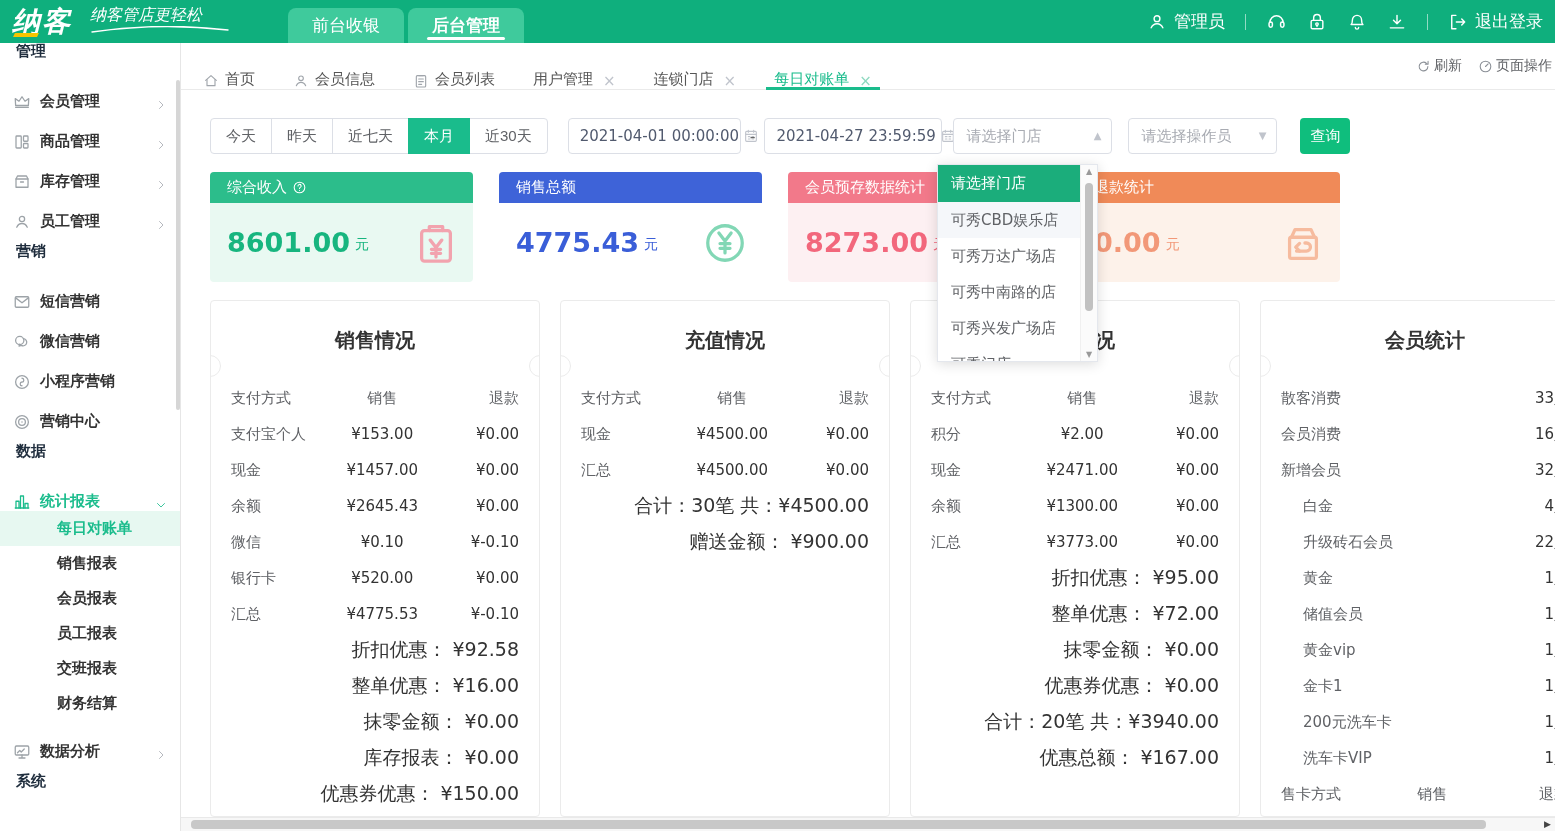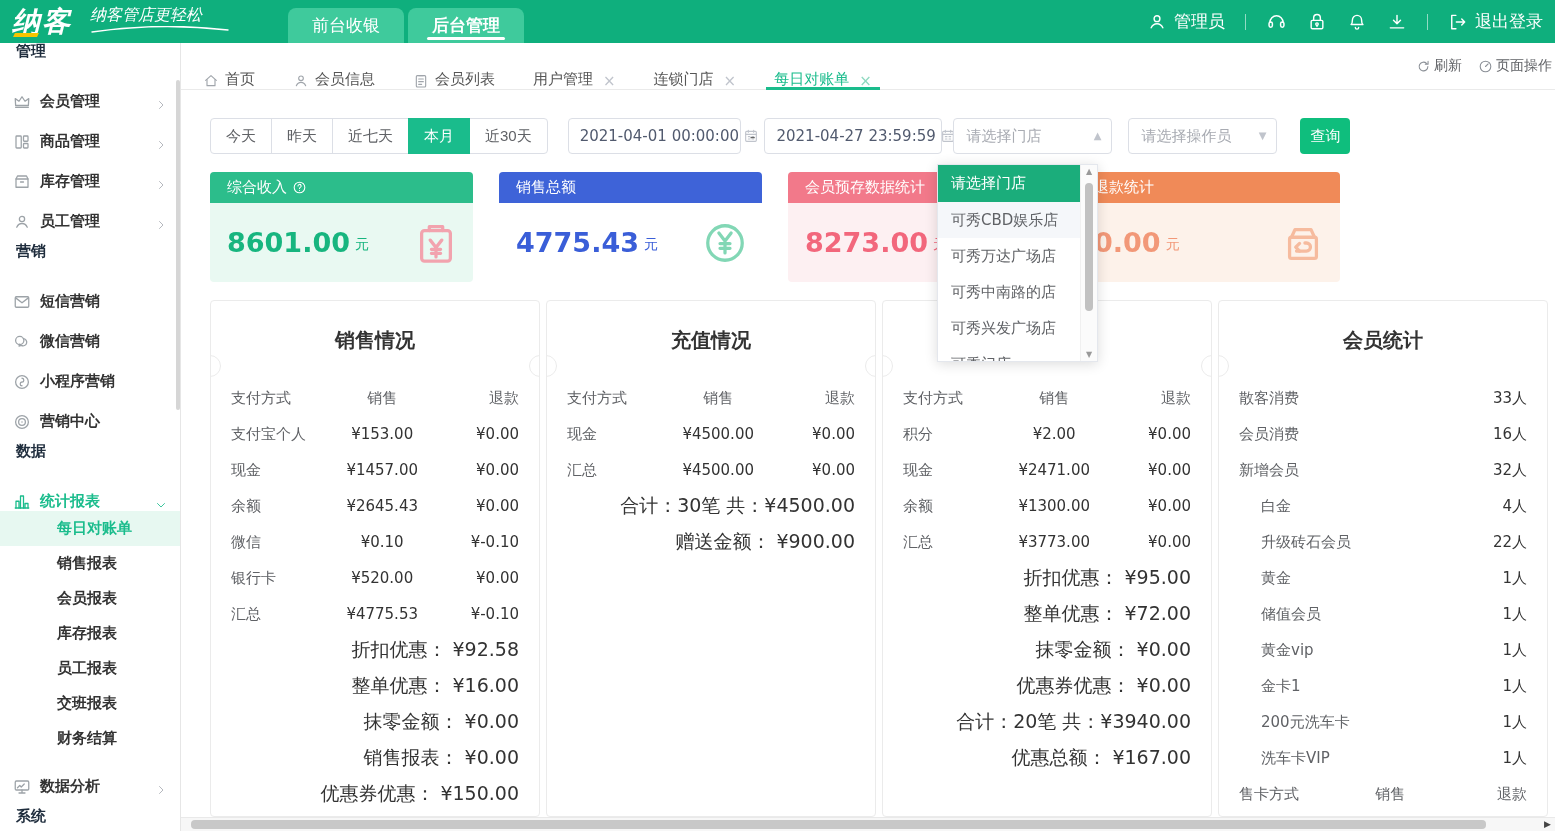--- a/index.html
+++ b/index.html
@@ -71,21 +71,21 @@
 .cards{margin-top:18px;display:flex;gap:26px}
 .card{width:263px;height:110px;border-radius:4px;overflow:hidden;flex:none}
 .card-header{height:31px;display:flex;align-items:center;padding-left:17px;color:#fff;font-size:15px;gap:5px;white-space:nowrap}
 .card-body{height:79px;display:flex;align-items:center;padding:0 14px 0 17px}
 .card-num{display:flex;align-items:flex-end}
 .card-value{font-size:27px;font-weight:bold;line-height:1}
 .card-unit{font-size:14px;margin-left:5px;padding-bottom:2px}
 .card-icon{margin-left:auto;display:flex}
 
 
-.panels{margin-top:18px;display:flex;gap:6px;height:517px}
+.panels{margin-top:18px;display:flex;gap:20px;height:517px}
 .panel{width:330px;flex:none;border:1px solid #EBEBEB;border-radius:4px;background:#fff;position:relative;padding:0 20px;overflow:hidden}
 .panel-title{text-align:center;font-size:20px;font-weight:bold;color:#333;margin-top:26px}
 .notch{position:absolute;width:22px;height:22px;border-radius:50%;background:#fff;border:1px solid #EBEBEB;top:54px}
 .notch.left{left:-12px}
 .notch.right{right:-12px}
 .ptable{margin-top:26px;font-size:15px}
 .prow{height:36px;display:flex;align-items:center}
 .prow .c1{width:34%;color:#606266;white-space:nowrap}
 .prow .c2{width:37%;text-align:center;color:#333;white-space:nowrap}
 .prow .c3{flex:1;text-align:right;color:#333;white-space:nowrap}
@@ -287,21 +287,20 @@
         <span>统计报表</span>
         <span class="arrow iwrap">
           <svg width="12" height="12" viewBox="0 0 24 24" fill="none" stroke="currentColor" stroke-width="1.7" stroke-linecap="round" stroke-linejoin="round">
             <path d="M5 9l7 7 7-7"></path>
           </svg>
         </span>
       </div>
       <div class="sub-item active">每日对账单</div>
       <div class="sub-item">销售报表</div>
       <div class="sub-item">会员报表</div>
-      <div class="sub-item">库存报表</div>
       <div class="sub-item">员工报表</div>
       <div class="sub-item">交班报表</div>
       <div class="sub-item">财务结算</div>
       <div class="side-item">
         <span class="mi iwrap">
           <svg width="18" height="18" viewBox="0 0 24 24" fill="none" stroke="currentColor" stroke-width="1.7" stroke-linecap="round" stroke-linejoin="round">
             <rect x="3" y="4" width="18" height="12" rx="1.5"></rect>
             <path d="M8 20h8M12 16v4M6 13l3-3 2 2 4-4"></path>
           </svg>
         </span>
@@ -535,21 +534,21 @@
               <div class="prow">
                 <span class="c1">汇总</span>
                 <span class="c2">¥4775.53</span>
                 <span class="c3">¥-0.10</span>
               </div>
             </div>
             <div>
               <div class="psum-line">折扣优惠： ¥92.58</div>
               <div class="psum-line">整单优惠： ¥16.00</div>
               <div class="psum-line">抹零金额： ¥0.00</div>
-              <div class="psum-line">销售报表： ¥0.00</div>
+              <div class="psum-line">库存报表： ¥0.00</div>
               <div class="psum-line">优惠券优惠： ¥150.00</div>
               <div class="psum-line">合计：78笔 共：¥5034.01</div>
             </div>
           </div>
           <div class="panel">
             <div class="panel-title">充值情况</div>
             <div class="notch left"></div>
             <div class="notch right"></div>
             <div class="ptable">
               <div class="prow head">

